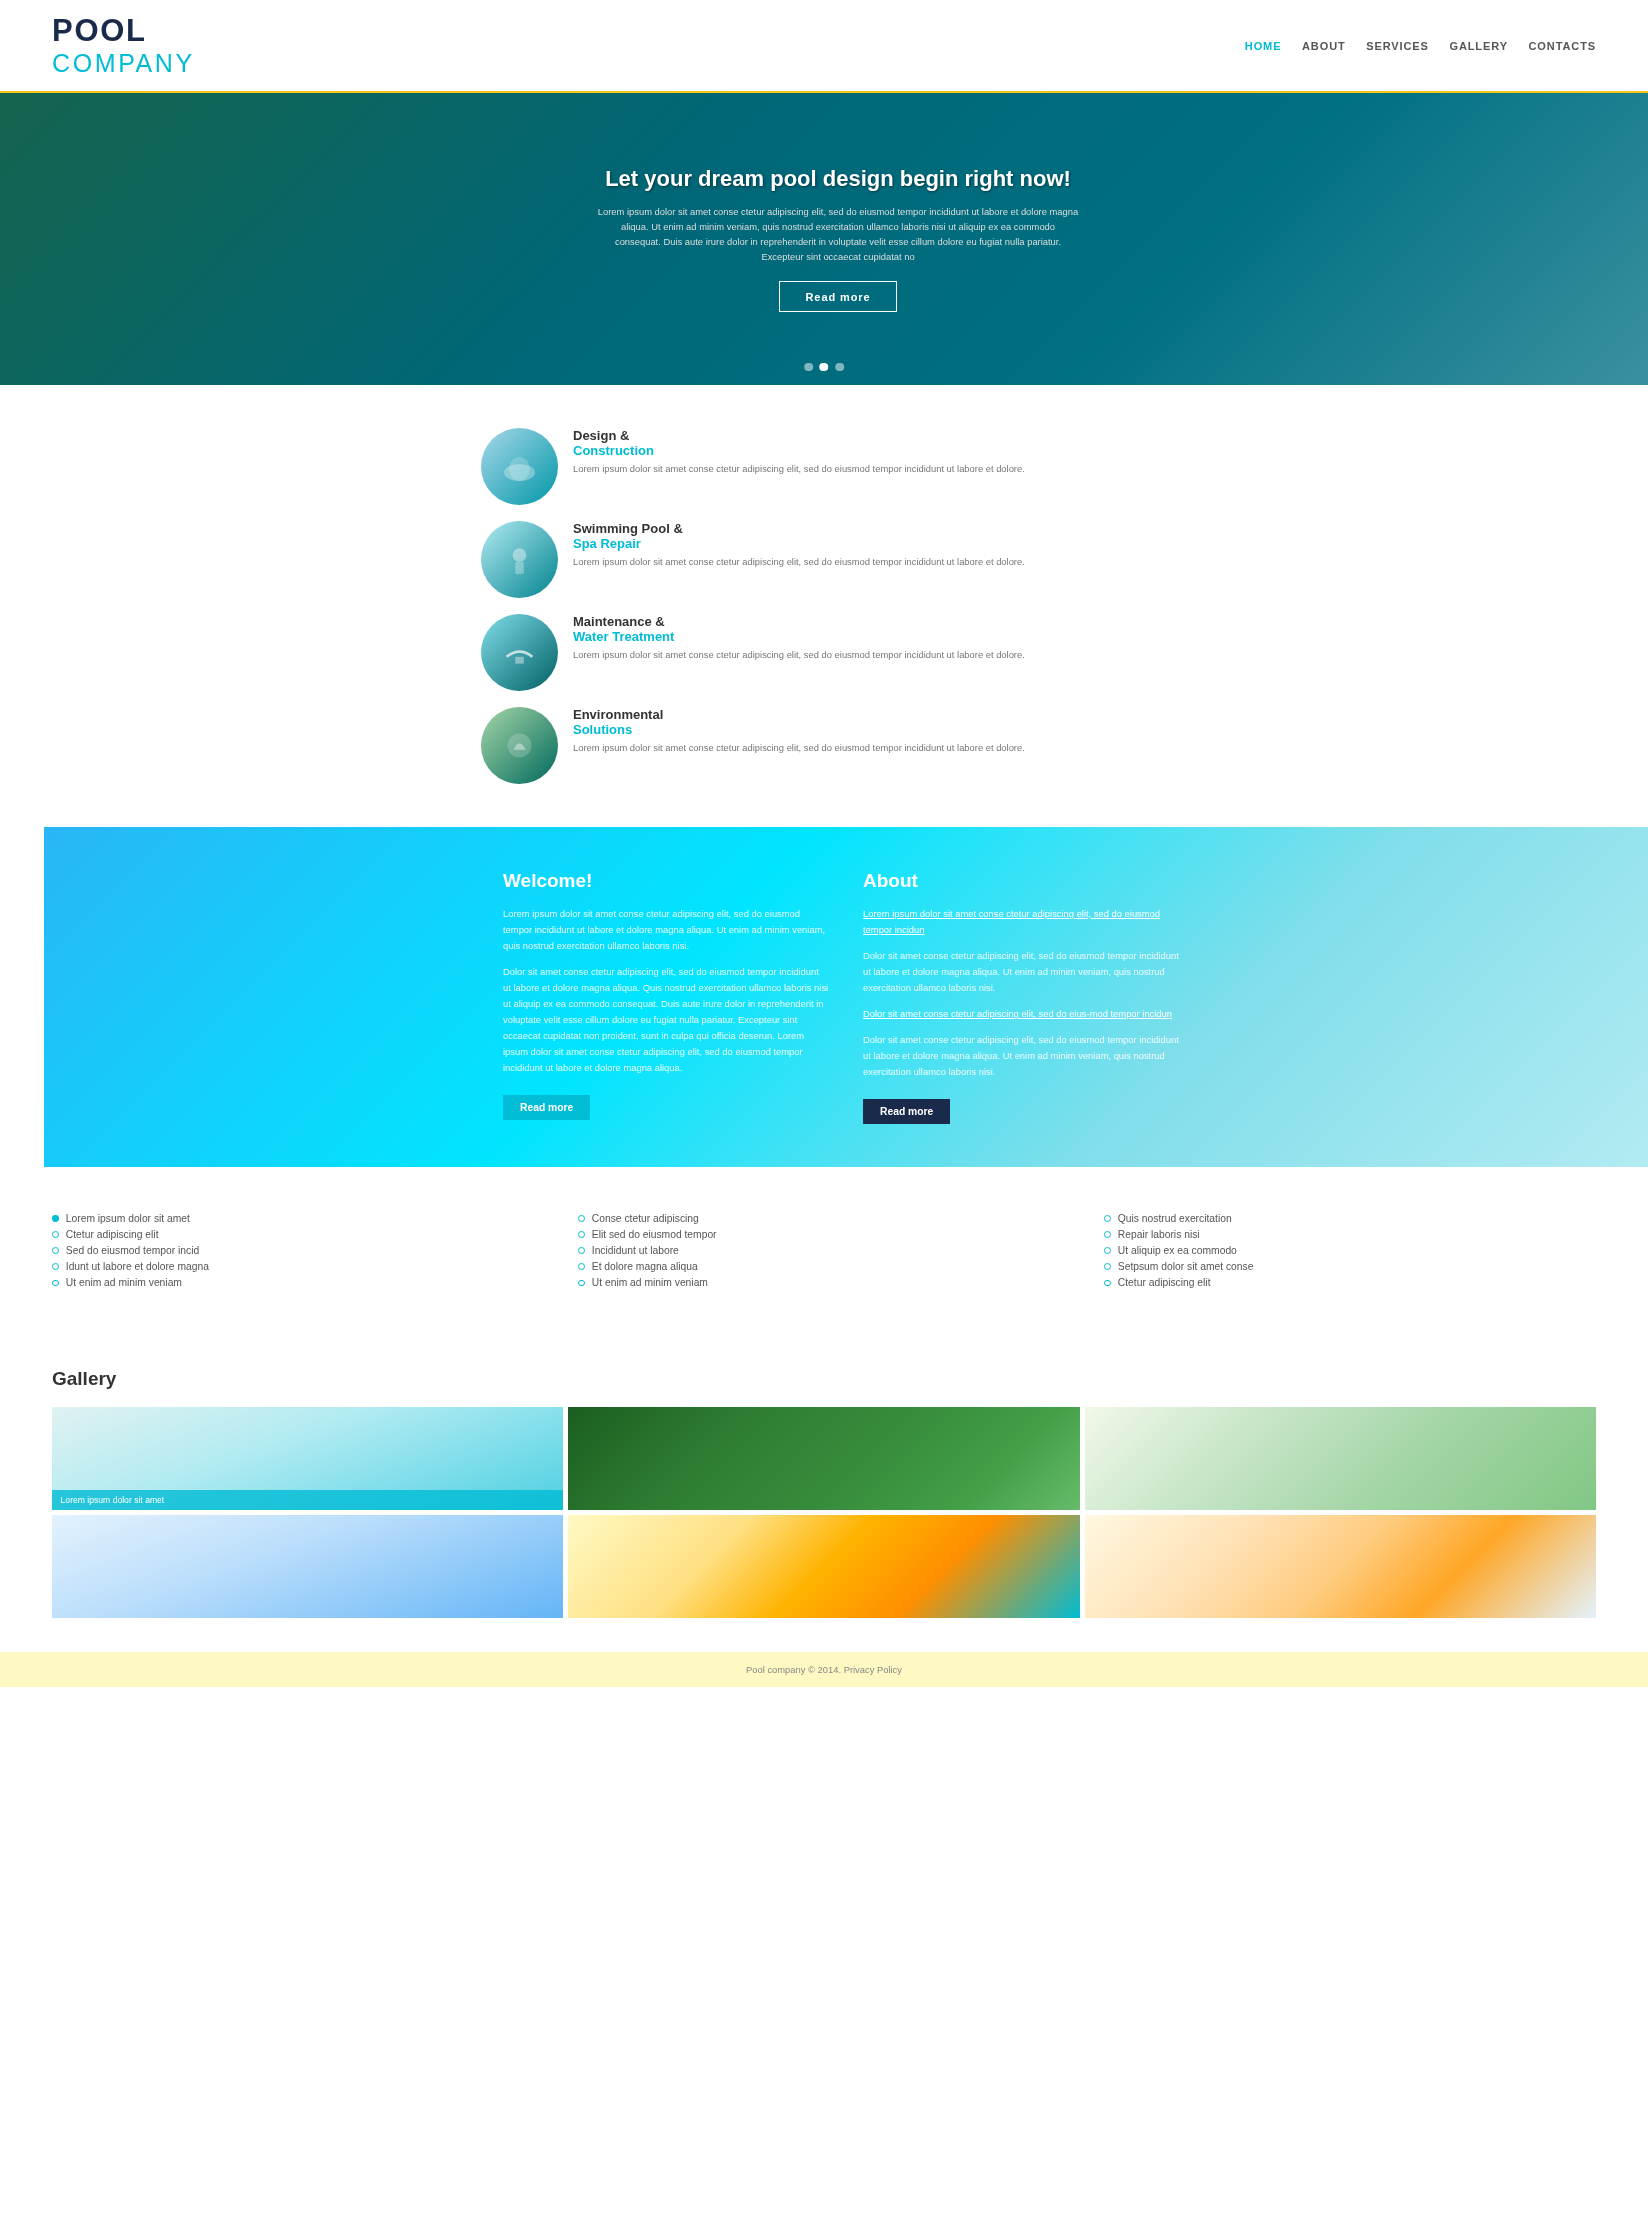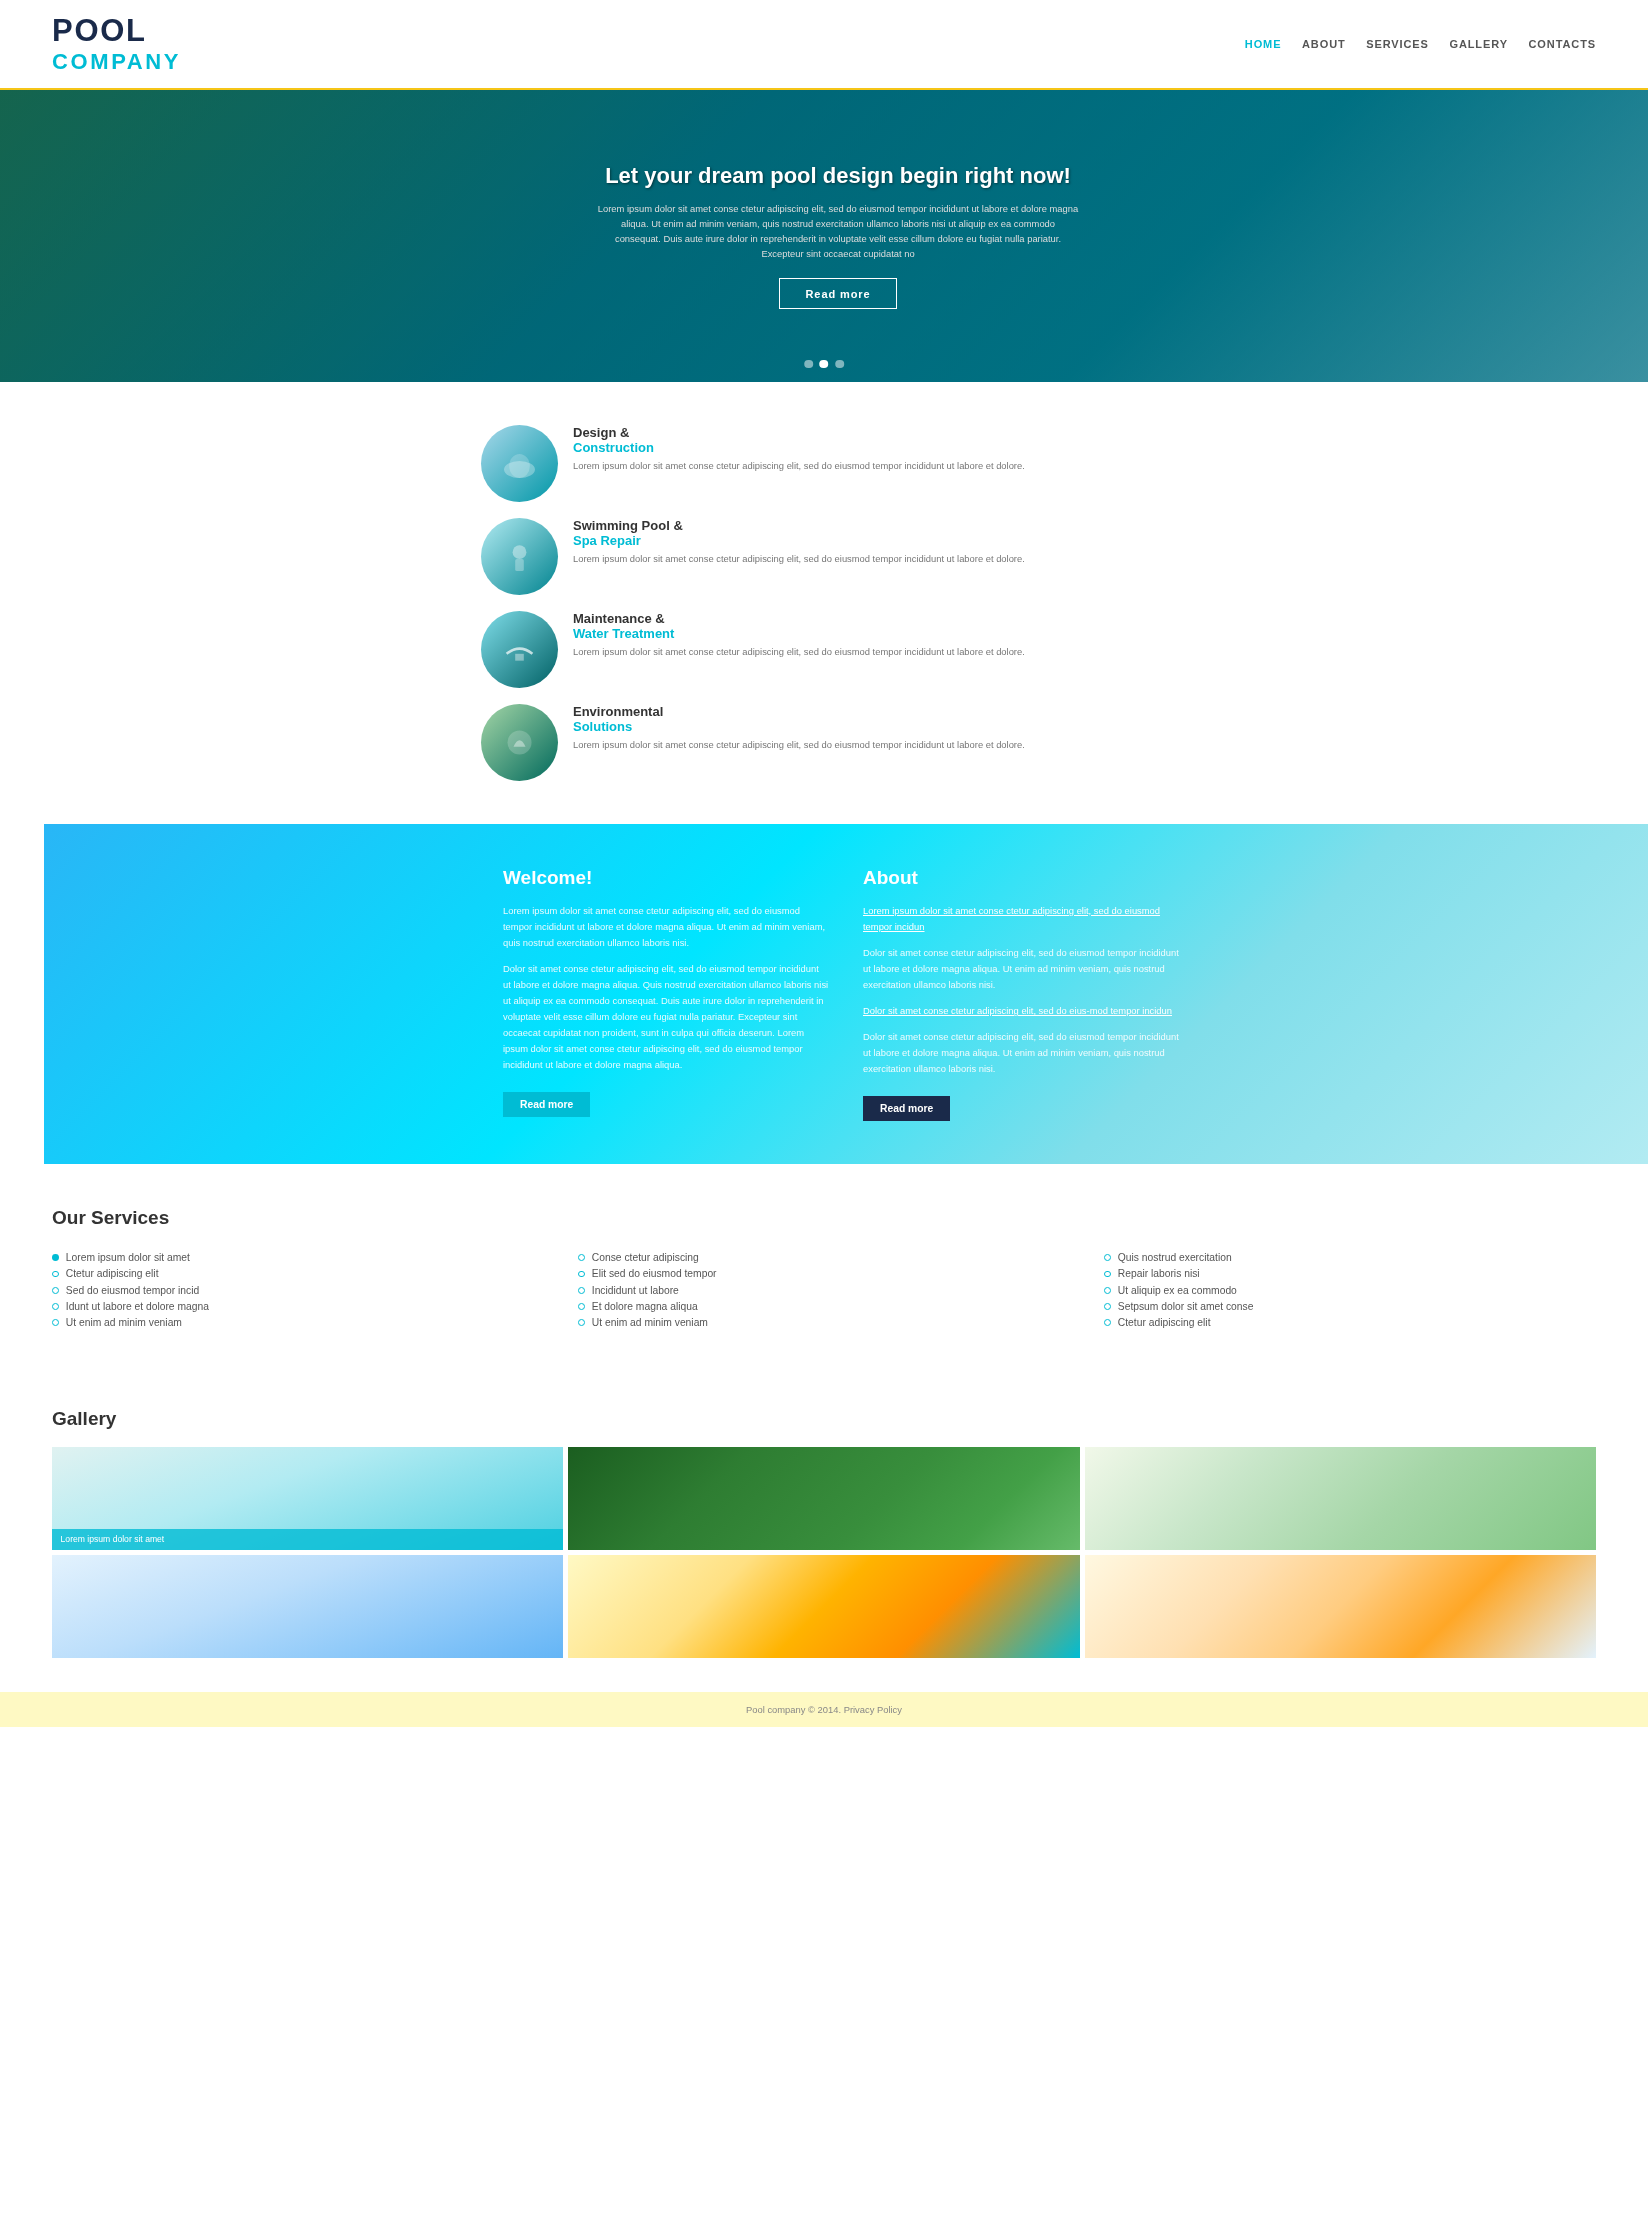--- a/index.html
+++ b/index.html
@@ -8,21 +8,21 @@
     
     .header {
       background: #fff;
       border-bottom: 2.6px solid #f5c518;
       display: flex;
       align-items: center;
       justify-content: space-between;
       padding: 13px 52px;
     }
     .logo-text .pool { font-size: 31px; font-weight: 900; color: #1a2a4a; letter-spacing: 1.7px; }
-    .logo-text .company { font-size: 22px; font-weight: 700; color: #00bcd4; letter-spacing: 2.6px; }
+    .logo-text .company { font-size: 25px; font-weight: 400; color: #00bcd4; letter-spacing: 2.6px; }
     .nav { display: flex; gap: 20.6px; }
     .nav a {
       text-decoration: none;
       font-size: 11px;
       font-weight: 600;
       color: #555;
       letter-spacing: 0.9px;
     }
     .nav a.active { color: #00bcd4; }
 
@@ -370,21 +370,20 @@
     <h2>About</h2>
     <p><a href="#" class="underlined">Lorem ipsum dolor sit amet conse ctetur adipiscing elit, sed do eiusmod tempor incidun</a></p>
     <p>Dolor sit amet conse ctetur adipiscing elit, sed do eiusmod tempor incididunt ut labore et dolore magna aliqua. Ut enim ad minim veniam, quis nostrud exercitation ullamco laboris nisi.</p>
     <p><a href="#" class="underlined">Dolor sit amet conse ctetur adipiscing elit, sed do eius-mod tempor incidun</a></p>
     <p>Dolor sit amet conse ctetur adipiscing elit, sed do eiusmod tempor incididunt ut labore et dolore magna aliqua. Ut enim ad minim veniam, quis nostrud exercitation ullamco laboris nisi.</p>
     <button class="about-btn">Read more</button>
   </div>
 </section>
 
 <section class="our-services">
-  <h2>Our Services</h2>
   <div class="services-list-grid">
 
     <div>
       <div class="service-list-item">
         <div class="dot-bullet filled"></div>
         <span>Lorem ipsum dolor sit amet</span>
       </div>
       <div class="service-list-item">
         <div class="dot-bullet outline"></div>
         <span>Ctetur adipiscing elit</span>

